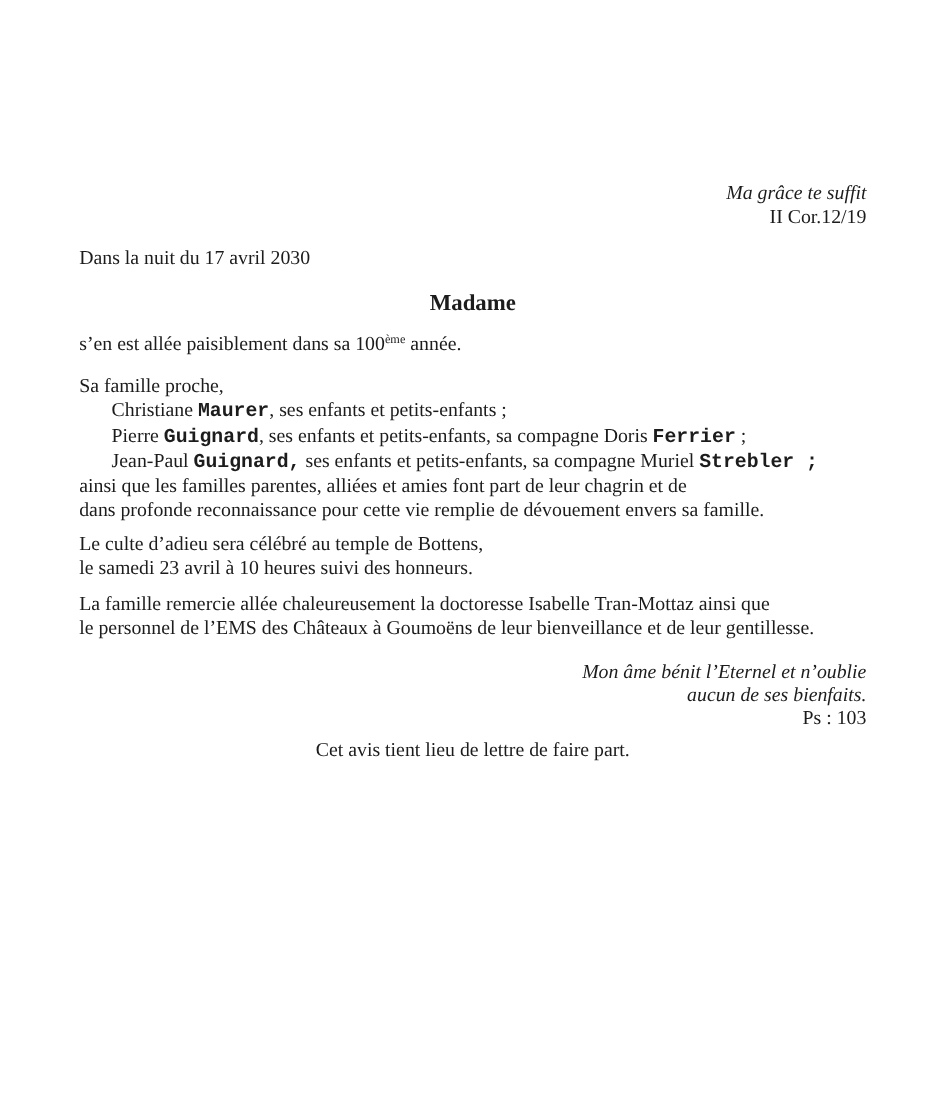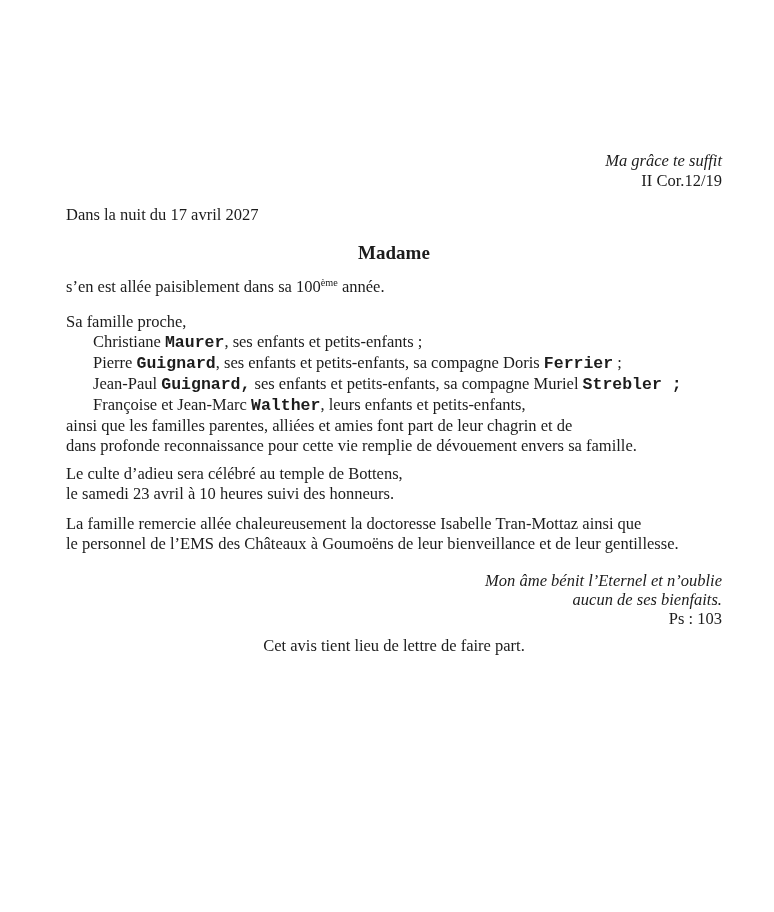--- a/index.html
+++ b/index.html
@@ -42,34 +42,33 @@
 <body>
 
 <div class="page">
   <div class="content">
 
     <div class="epigraph">
       <div class="it">Ma grâce te suffit</div>
       <div>II Cor.12/19</div>
     </div>
 
-    <div class="date-line">Dans la nuit du 17 avril 2027</div>
+    <div class="date-line">Dans la nuit du 17 avril 2030</div>
 
     <div class="title-block">
       <div>Madame</div>
     </div>
 
     <div class="passing"><span>s’en est allée paisiblement dans sa 100</span><sup>ème</sup><span> année.</span></div>
 
     <div class="family">
       <div>Sa famille proche,</div>
       <div class="indent"><span>Christiane </span><b>Maurer</b><span>, ses enfants et petits-enfants ;</span></div>
       <div class="indent"><span>Pierre </span><b>Guignard</b><span>, ses enfants et petits-enfants, sa compagne Doris </span><b>Ferrier</b><span> ;</span></div>
       <div class="indent"><span>Jean-Paul </span><b>Guignard,</b><span> ses enfants et petits-enfants, sa compagne Muriel </span><b>Strebler ;</b></div>
-      <div class="indent"><span>Françoise et Jean-Marc </span><b>Walther</b><span>, leurs enfants et petits-enfants,</span></div>
       <div>ainsi que les familles parentes, alliées et amies font part de leur chagrin et de</div>
       <div>dans profonde reconnaissance pour cette vie remplie de dévouement envers sa famille.</div>
     </div>
 
     <div class="service">
       <div>Le culte d’adieu sera célébré au temple de Bottens,</div>
       <div>le samedi 23 avril à 10 heures suivi des honneurs.</div>
     </div>
 
     <div class="thanks">

